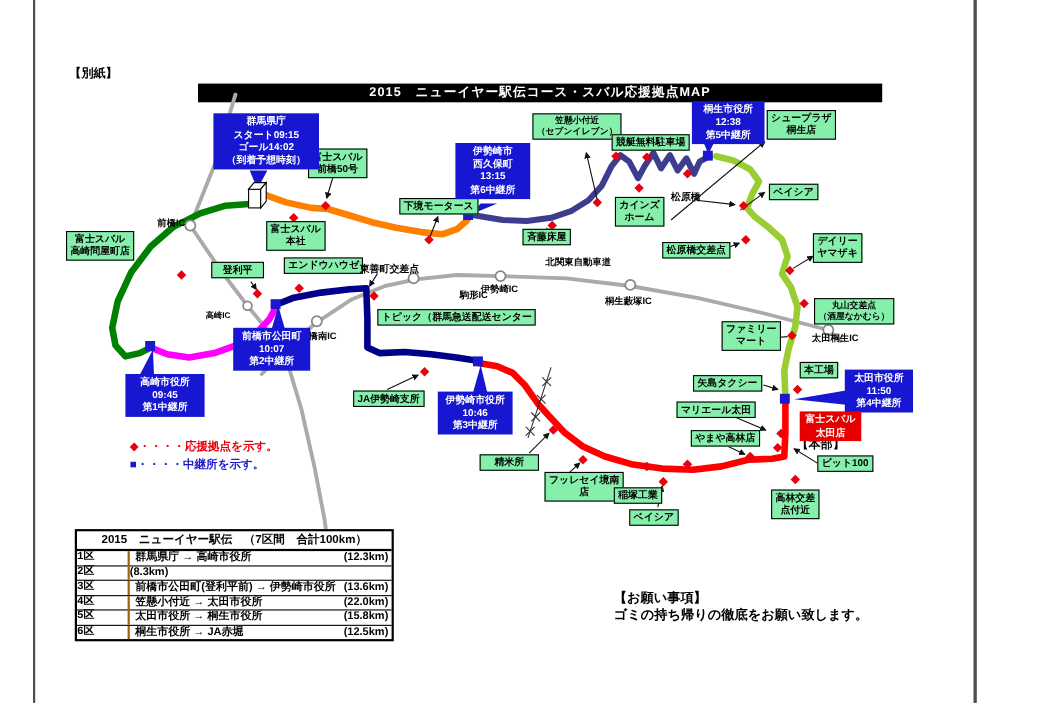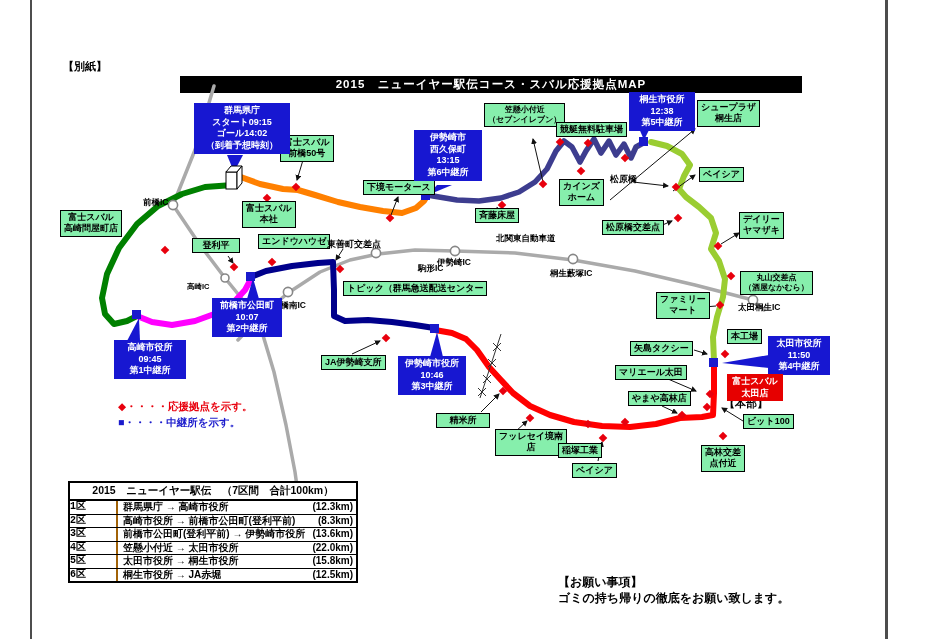--- a/index.html
+++ b/index.html
@@ -21,21 +21,21 @@
   .legend .l1{color:#e8000d;}
   .legend .l2{color:#1a1acc;}
   .sched{position:absolute;left:68px;top:481px;width:286px;border:2px solid #000;background:#fff;
          font-size:10px;font-weight:bold;}
   .sched .hd{text-align:center;border-bottom:2px solid #000;padding:1px 0;font-size:10.5px;}
   .row{display:flex;border-bottom:1px solid #000;line-height:12.5px;}
   .row:last-child{border-bottom:none;}
   .row .sec{width:46px;border-right:2px solid #a16207;flex:none;font-family:Liberation Mono, monospace;}
   .row .rt{flex:1;padding-left:5px;white-space:nowrap;overflow:hidden;}
   .row .km{padding-right:3px;white-space:nowrap;}
-  .notice{position:absolute;left:558px;top:535px;font-size:12px;font-weight:bold;line-height:1.35;margin-top:39px;}
+  .notice{position:absolute;left:558px;top:535px;font-size:12px;font-weight:bold;line-height:1.35;}
 </style>
 </head>
 <body>
 
 <div class="page">
 
   <div class="edge" style="left:30px;width:2px;"></div>
   <div class="edge" style="left:885px;width:3px;"></div>
 
   <div class="side-note">【別紙】</div>
@@ -245,21 +245,20 @@
 
   <div class="sched">
     <div class="hd">2015　ニューイヤー駅伝　（7区間　合計100km）</div>
     <div class="row">
       <span class="sec">1区</span>
       <span class="rt">群馬県庁 → 高崎市役所</span>
       <span class="km">(12.3km)</span>
     </div>
     <div class="row">
       <span class="sec">2区</span>
-      <span class="rt">高崎市役所 → 前橋市公田町(登利平前)</span>
       <span class="km">(8.3km)</span>
     </div>
     <div class="row">
       <span class="sec">3区</span>
       <span class="rt">前橋市公田町(登利平前) → 伊勢崎市役所</span>
       <span class="km">(13.6km)</span>
     </div>
     <div class="row">
       <span class="sec">4区</span>
       <span class="rt">笠懸小付近 → 太田市役所</span>

